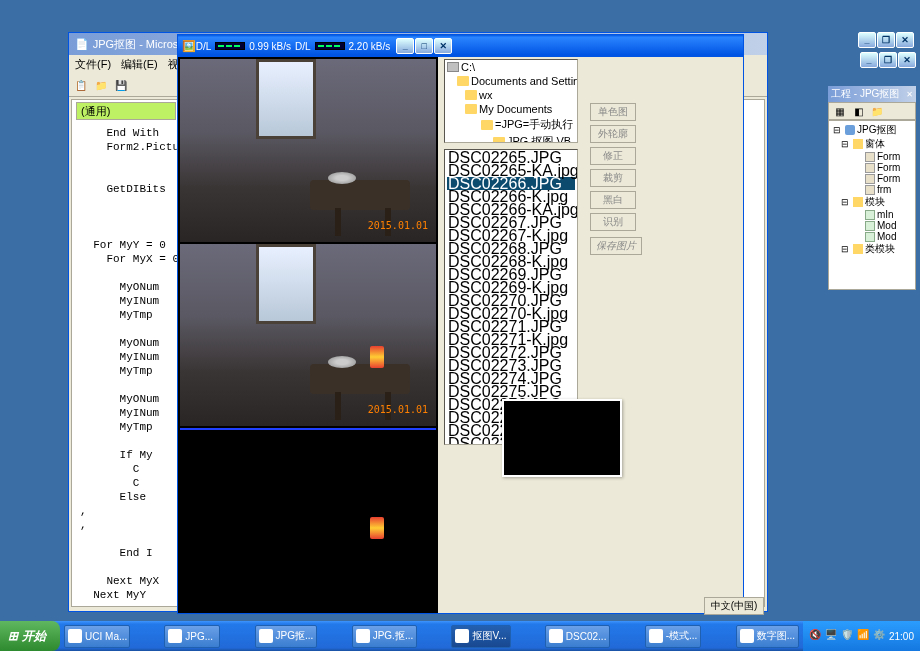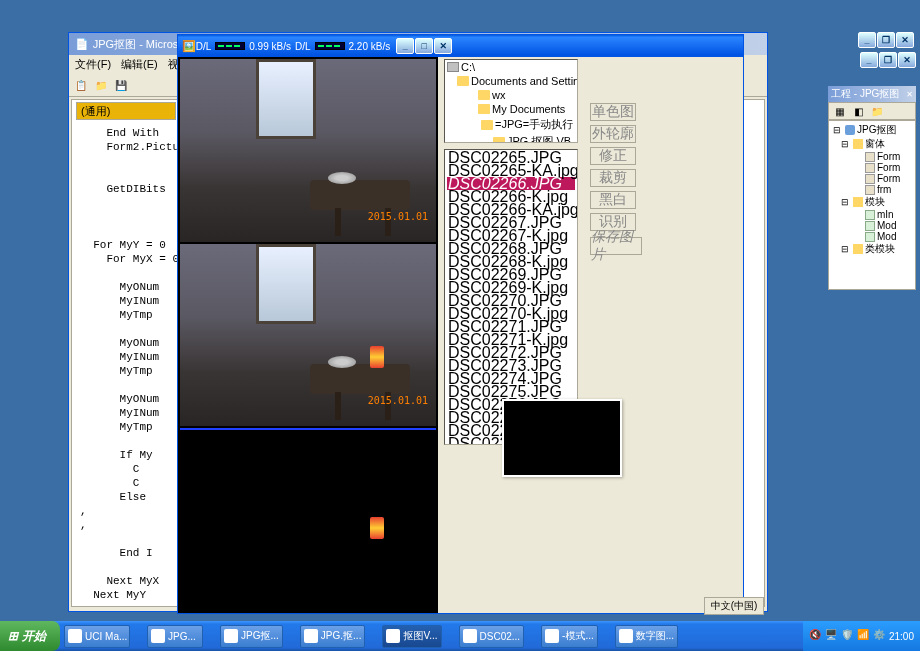--- a/index.html
+++ b/index.html
@@ -8,21 +8,21 @@
 
 .bg-window { position: absolute; background: #ece9d8; border: 1px solid #0054e3; }
 
 
 .vb-ide { left: 68px; top: 32px; width: 700px; height: 580px; }
 .vb-title { background: linear-gradient(to right, #7a9dd8, #c0d0e8); height: 22px; color: #fff; padding: 3px 6px; font-size: 11px; display: flex; align-items: center; gap: 4px; }
 .vb-menu { background: #ece9d8; height: 20px; padding: 2px 6px; font-size: 11px; display: flex; gap: 10px; }
 .vb-toolbar { background: #ece9d8; height: 22px; border-bottom: 1px solid #aca899; display: flex; align-items: center; padding: 0 4px; gap: 2px; }
 .tb-btn { width: 18px; height: 18px; display: inline-flex; align-items: center; justify-content: center; font-size: 10px; }
 .vb-code { background: #fff; margin: 2px; border: 1px solid #aca899; height: calc(100% - 70px); }
-.code-dropdown { background: #eab308; border: 1px solid #aca899; height: 18px; margin: 2px 4px; padding: 1px 4px; font-size: 11px; display: inline-block; width: 100px; }
+.code-dropdown { background: #bef264; border: 1px solid #aca899; height: 18px; margin: 2px 4px; padding: 1px 4px; font-size: 11px; display: inline-block; width: 100px; }
 .code-body { padding: 4px 8px; font-family: "Courier New", monospace; font-size: 11px; line-height: 14px; color: #000; white-space: pre; }
 
 
 .main-app { position: absolute; left: 177px; top: 34px; width: 567px; height: 580px; background: #ece9d8; border: 1px solid #0054e3; }
 .main-title { background: linear-gradient(to bottom, #0058e0, #2b85ff 10%, #0054e3 90%); height: 22px; display: flex; align-items: center; padding: 0 4px; color: #fff; font-size: 11px; }
 .main-title .title-text { flex: 1; padding-left: 4px; }
 .net-indic { display: flex; gap: 4px; align-items: center; font-size: 10px; }
 .net-bar { width: 30px; height: 8px; background: #003; border: 1px solid #000; position: relative; }
 .net-bar::after { content: ""; position: absolute; left: 2px; top: 2px; width: 6px; height: 2px; background: #00ff60; box-shadow: 8px 0 #00ff60, 16px 0 #00ff60; }
 .title-btns { display: flex; gap: 1px; margin-left: 6px; }
@@ -30,41 +30,41 @@
 
 .main-body { display: flex; height: calc(100% - 22px); background: #ece9d8; }
 .left-images { width: 260px; background: #000; padding: 2px; display: flex; flex-direction: column; gap: 2px; }
 .img-panel { width: 100%; flex: 1; background: #000; position: relative; overflow: hidden; }
 .room-scene { width: 100%; height: 100%; background: linear-gradient(to bottom, #6b6a7a 0%, #5a5862 40%, #3a3535 70%, #2a2525 100%); position: relative; }
 .window-light { position: absolute; left: 76px; top: 0; width: 60px; height: 80px; background: linear-gradient(to bottom, #e8f0ff, #b8c8d8); border: 3px solid #4a4238; }
 .table-shape { position: absolute; left: 130px; bottom: 32px; width: 100px; height: 30px; background: #3a3028; border-radius: 4px; }
 .table-leg { position: absolute; width: 6px; height: 28px; background: #2a2018; bottom: 6px; }
 .bowl { position: absolute; left: 148px; bottom: 58px; width: 28px; height: 12px; background: radial-gradient(ellipse at center, #ccc 30%, #888 100%); border-radius: 50%; }
 .can { position: absolute; left: 190px; bottom: 58px; width: 14px; height: 22px; background: linear-gradient(to bottom, #e84030 0%, #ffcc33 50%, #e84030 100%); border-radius: 2px; }
-.date-stamp { position: absolute; right: 8px; bottom: 20px; color: #ff8000; font-size: 10px; font-family: monospace; }
+.date-stamp { position: absolute; right: 8px; bottom: 11px; color: #ff8000; font-size: 10px; font-family: monospace; }
 .dark-scene { width: 100%; height: 100%; background: #000; position: relative; }
 .dark-can { position: absolute; left: 190px; bottom: 72px; width: 14px; height: 22px; background: linear-gradient(to bottom, #e84030 0%, #ffcc33 50%, #e84030 100%); border-radius: 2px; }
 .blue-line { position: absolute; top: 0; left: 0; right: 0; height: 2px; background: #2040ff; }
 
 .right-panel { flex: 1; position: relative; padding: 2px; }
 .tree-box { position: absolute; left: 6px; top: 2px; width: 134px; height: 84px; background: #fff; border: 1px inset #aca899; overflow: hidden; font-size: 11px; }
 .tree-item { padding: 1px 2px; display: flex; align-items: center; gap: 2px; white-space: nowrap; }
 .tree-item.l1 { padding-left: 12px; }
-.tree-item.l2 { padding-left: 33px; }
+.tree-item.l2 { padding-left: 20px; }
 .tree-item.l3 { padding-left: 36px; }
 .tree-item.l4 { padding-left: 48px; }
 .folder-ico { width: 12px; height: 10px; background: #ffd766; border-radius: 1px; display: inline-block; flex-shrink: 0; }
 .pc-ico { width: 12px; height: 10px; background: #c0c0c0; border: 1px solid #888; display: inline-block; flex-shrink: 0; }
 
 .file-list { position: absolute; left: 6px; top: 92px; width: 134px; height: 296px; background: #fff; border: 1px inset #aca899; overflow: hidden; font-size: 16px; line-height: 13px; padding: 1px 2px; }
 .file-item { white-space: nowrap; padding: 0 1px; }
-.file-item.sel { background: #be185d; color: #fff; font-style: italic; }
+.file-item.sel { background: #0c4a6e; color: #fff; }
 
 .btn-col { position: absolute; left: 152px; top: 46px; width: 46px; display: flex; flex-direction: column; gap: 4px; }
-.app-btn { height: 18px; background: #ece9d8; border: 1px solid #aca899; font-size: 14px; color: #888; display: flex; align-items: center; justify-content: center; }
+.app-btn { height: 18px; background: #ece9d8; border: 1px solid #aca899; font-size: 10px; color: #888; display: flex; align-items: center; justify-content: center; }
 .save-btn { position: absolute; left: 152px; top: 180px; width: 52px; font-style: italic; }
 
 .chk-group { position: absolute; left: 154px; top: 236px; font-size: 11px; display: flex; flex-direction: column; gap: 10px; }
 .chk-row { display: flex; align-items: center; gap: 4px; }
 .chk { width: 12px; height: 12px; background: #fff; border: 1px solid #888; }
 
 .preview-box { position: absolute; left: 64px; top: 342px; width: 120px; height: 78px; background: #000; border: 2px solid #fff; box-shadow: 1px 1px 3px rgba(0,0,0,0.3); }
 
 
 .proj-exp { position: absolute; right: 4px; top: 32px; width: 88px; height: 560px; }
@@ -81,21 +81,21 @@
 .pt-ico.fold { background: #ffd766; }
 .pt-ico.form { background: #e8e0c8; border: 1px solid #999; }
 .pt-ico.mod { background: #d8f0d8; border: 1px solid #8a8; }
 
 
 .ime-bar { position: absolute; right: 156px; bottom: 36px; width: 60px; height: 18px; background: #ece9d8; border: 1px solid #aca899; font-size: 10px; display: flex; align-items: center; justify-content: center; }
 
 
 .taskbar { position: absolute; left: 0; right: 0; bottom: 0; height: 30px; background: linear-gradient(to bottom, #3d95ff 0%, #2379ea 10%, #2169d8 90%, #1850a0 100%); display: flex; align-items: center; }
 .start-btn { height: 30px; padding: 0 14px 0 8px; background: linear-gradient(to bottom, #5fb85f, #2e8a2e); color: #fff; font-weight: bold; font-size: 12px; display: flex; align-items: center; gap: 4px; border-radius: 0 8px 8px 0; font-style: italic; }
-.task-items { flex: 1; display: flex; gap: 17px; padding: 3px 4px; overflow: hidden; }
+.task-items { flex: 1; display: flex; gap: 17px; padding: 3px 4px; overflow: hidden; justify-content: space-between; }
 .task-item { min-width: 56px; max-width: 66px; height: 23px; background: linear-gradient(to bottom, #6aa0e8, #3a7dd0); border: 1px solid #2060b0; border-radius: 2px; display: flex; align-items: center; gap: 3px; padding: 0 3px; color: #fff; font-size: 10px; overflow: hidden; white-space: nowrap; }
 .task-item.active { background: linear-gradient(to bottom, #2460b0, #184890); }
 .tico { width: 14px; height: 14px; background: #fff; border-radius: 2px; flex-shrink: 0; }
 .tray { display: flex; align-items: center; gap: 2px; padding: 0 6px; background: linear-gradient(to bottom, #2b9dff, #1478e0); height: 30px; color: #fff; font-size: 10px; }
 .tray-ico { width: 14px; height: 14px; display: inline-block; }
 </style>
 </head>
 <body>
 
 <div class="bg-window vb-ide">

